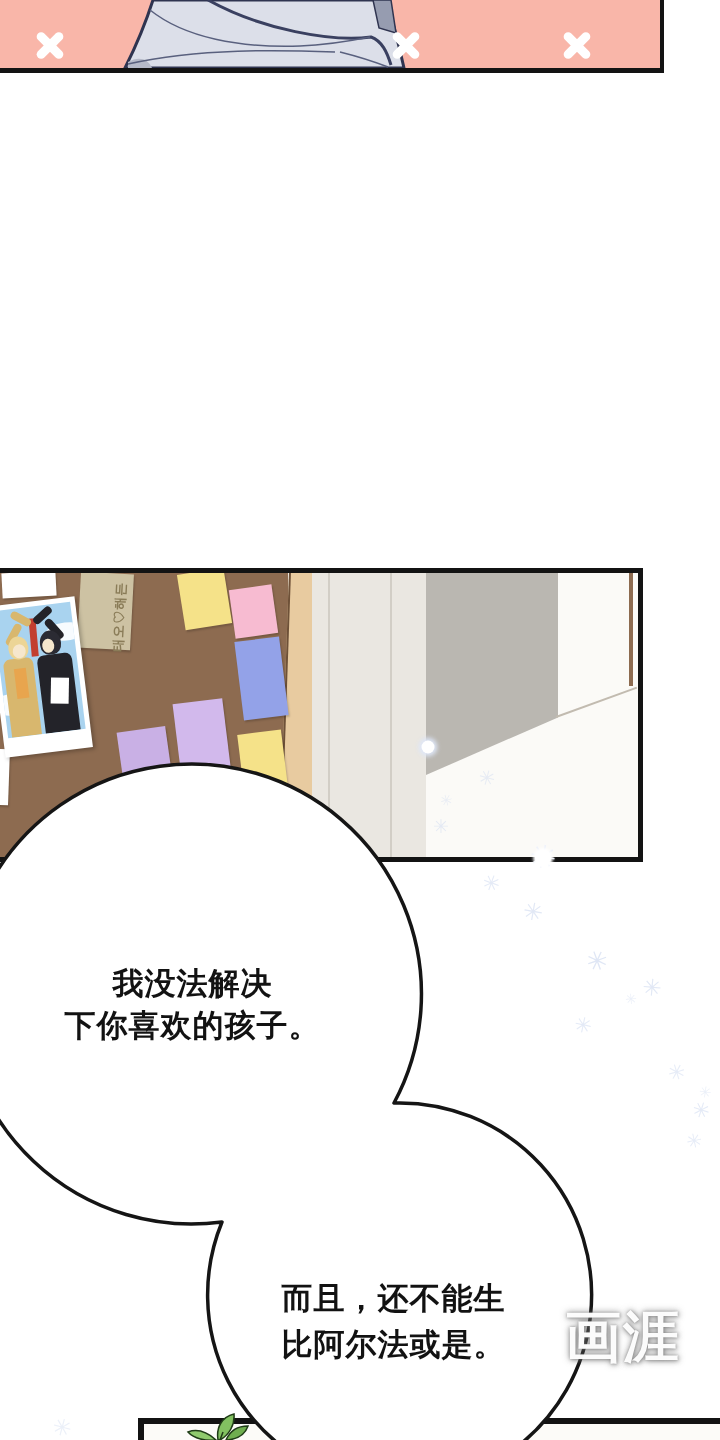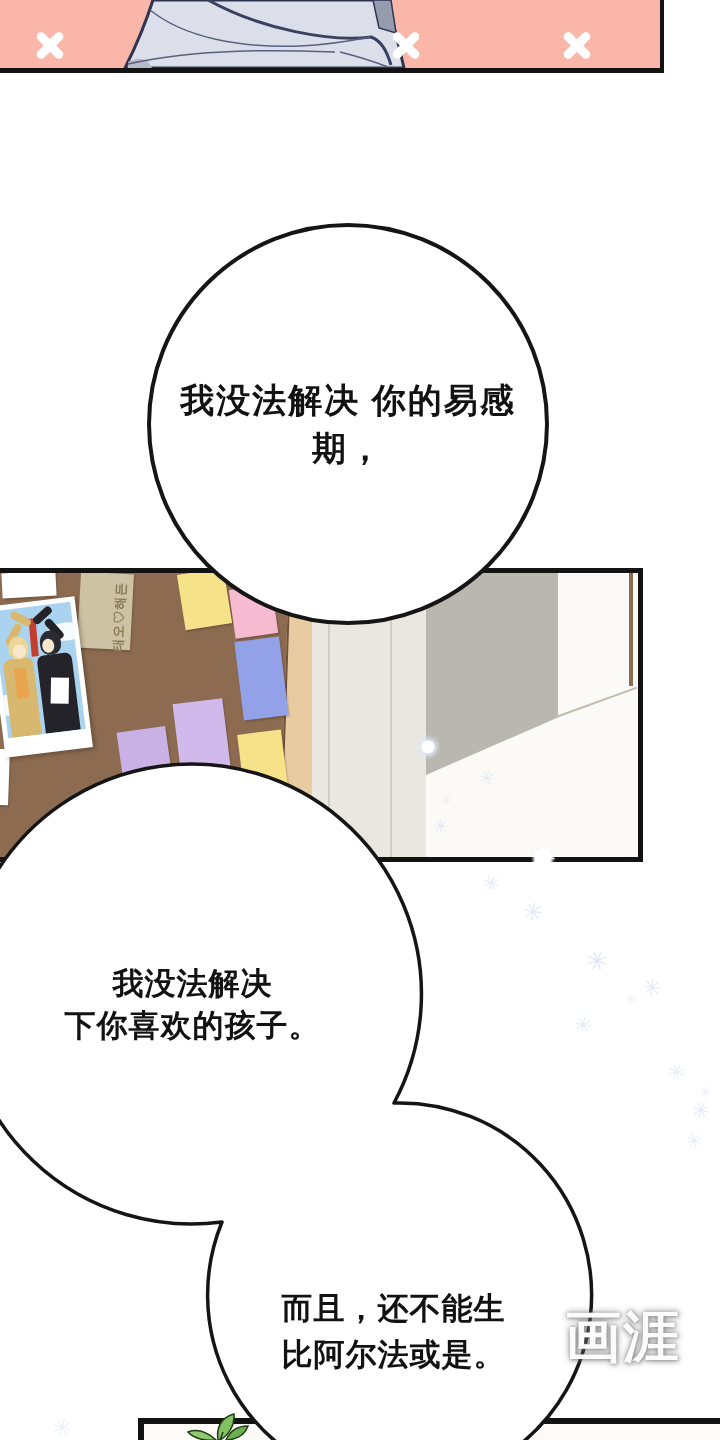--- a/index.html
+++ b/index.html
@@ -56,21 +56,21 @@
   
   #bubble1{position:absolute;left:147px;top:223px;width:402px;height:402px;background:#ffffff;
            border:4px solid #151515;border-radius:50%;box-sizing:border-box;z-index:20;
            display:flex;align-items:center;justify-content:center;}
   #bubbles23{position:absolute;left:-50px;top:760px;z-index:20;}
   .btext{position:absolute;z-index:25;text-align:center;color:#121212;font-weight:700;}
   .btext .line{display:block;}
   #b1text{position:static;z-index:auto;text-align:center;color:#121212;font-weight:700;
           font-size:34px;line-height:48px;letter-spacing:2px;}
   #b2text{left:20px;top:963px;width:345px;font-size:31px;line-height:42px;letter-spacing:1px;}
-  #b3text{left:221px;top:1276px;width:345px;font-size:31px;line-height:46px;letter-spacing:1px;margin-top:10px;}
+  #b3text{left:221px;top:1276px;width:345px;font-size:31px;line-height:46px;letter-spacing:1px;}
 
   
   #leaves{position:absolute;left:182px;top:1413px;z-index:30;}
 
   
   .wm-logo{position:absolute;left:558px;top:1300px;width:130px;z-index:40;text-align:center;
            font-size:56px;font-weight:900;letter-spacing:2px;color:rgba(255,255,255,.97);
            text-shadow:0 0 7px rgba(95,95,95,.65),0 0 2px rgba(130,130,130,.55),1px 1px 4px rgba(110,110,110,.5);}
   .wm-caption{position:absolute;left:556px;top:1369px;width:136px;z-index:40;text-align:center;
            font-size:29px;font-weight:700;letter-spacing:1px;color:rgba(255,255,255,.96);
@@ -161,26 +161,20 @@
   <i class="sp" style="left:583px;top:1026px;font-size:21px;opacity:.55;--r:12deg"></i>
   <i class="sp" style="left:676px;top:1073px;font-size:21px;opacity:.5;--r:28deg"></i>
   <i class="sp" style="left:705px;top:1093px;font-size:15px;opacity:.4;--r:8deg"></i>
   <i class="sp" style="left:701px;top:1111px;font-size:21px;opacity:.55;--r:18deg"></i>
   <i class="sp" style="left:694px;top:1141px;font-size:19px;opacity:.5;--r:33deg"></i>
   <i class="sp" style="left:62px;top:1428px;font-size:23px;opacity:.4;--r:15deg"></i>
   <span class="dot" style="left:428px;top:747px"></span>
   <i class="sp sp-white" style="left:543px;top:857px;font-size:32px;--r:12deg"></i>
   <span class="core" style="left:543px;top:858px"></span>
 
-  <div id="bubble1">
-    <div id="b1text">
-      <span class="line">我没法解决</span>
-      <span class="line">你的易感期，</span>
-    </div>
-  </div>
 
   <svg id="bubbles23" width="700" height="681" viewBox="-50 760 700 681">
     <path d="M 222 1222 A 230 230 0 1 1 394 1103 A 192 192 0 1 1 222 1222 Z" fill="#ffffff" stroke="#151515" stroke-width="3.5" stroke-linejoin="round"></path>
   </svg>
 
   <div class="btext" id="b2text">
     <span class="line">我没法解决</span>
     <span class="line">下你喜欢的孩子。</span>
   </div>
 

